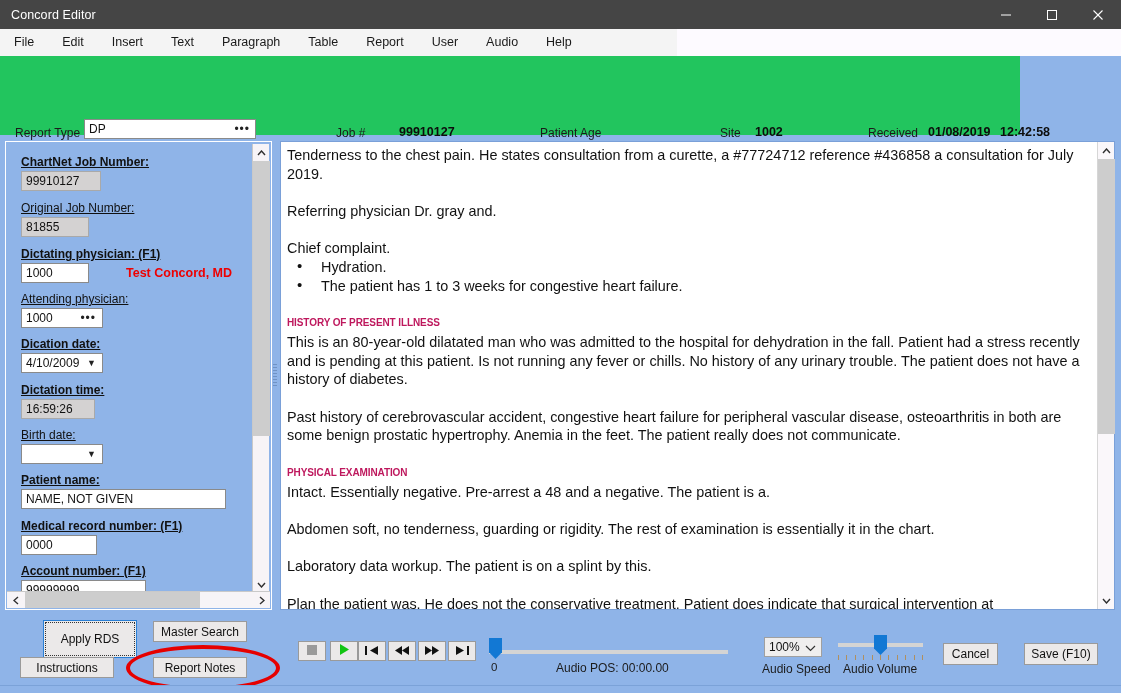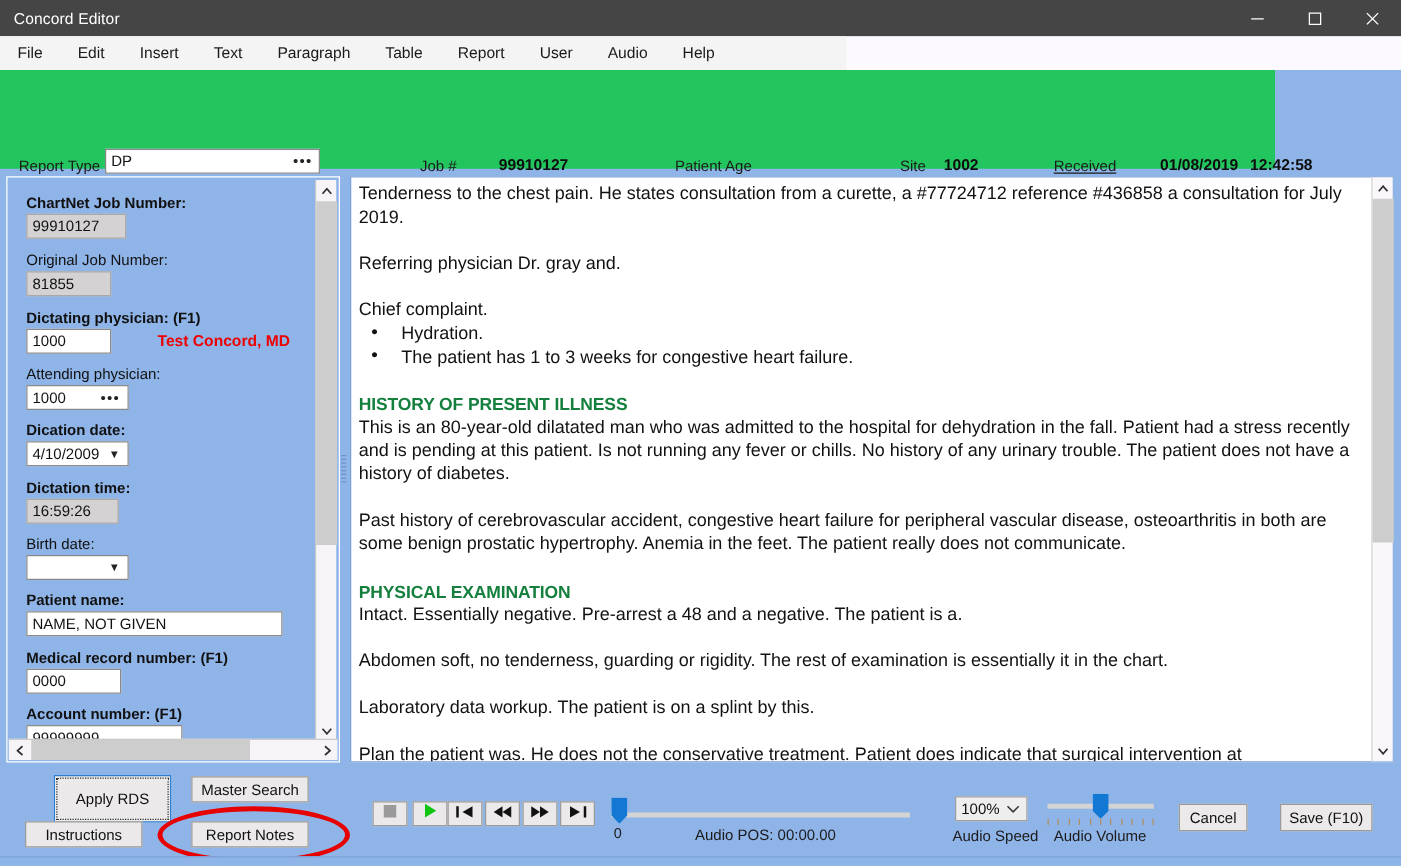--- a/index.html
+++ b/index.html
@@ -74,21 +74,21 @@
   }
 
   .hdr-job-lbl    { position: absolute; left: 336px; top: 70px; }
   .hdr-job-val    { position: absolute; left: 399px; top: 69px; }
   .hdr-orig-lbl   { position: absolute; left: 336px; top: 92px; }
   .hdr-orig-val   { position: absolute; left: 399px; top: 91px; }
   .hdr-age-lbl    { position: absolute; left: 540px; top: 70px; }
   .hdr-gender-lbl { position: absolute; left: 540px; top: 92px; }
   .hdr-site-lbl   { position: absolute; left: 720px; top: 70px; }
   .hdr-site-val   { position: absolute; left: 755px; top: 69px; }
-  .hdr-recv-lbl   { position: absolute; left: 843px; top: 70px; text-decoration: underline; }
+  .hdr-recv-lbl   { position: absolute; left: 868px; top: 70px; }
   .hdr-recv-date  { position: absolute; left: 928px; top: 69px; }
   .hdr-recv-time  { position: absolute; left: 1000px; top: 69px; }
   .hdr-fontsize-lbl { position: absolute; left: 1012px; top: 93px; }
   .fontsize-select {
     position: absolute; left: 1012px; top: 108px; width: 60px; height: 21px;
     background: #efeeee; border: 1px solid #a0a0a0;
     display: flex; align-items: center;
   }
   .fontsize-select .txt { font-size: 12px; color: #111; margin-left: 5px; }
   .fontsize-select .chev { margin-left: auto; margin-right: 5px; }
@@ -96,21 +96,21 @@
   
   .leftpanel {
     position: absolute; left: 5px; top: 141px; width: 267px; height: 469px;
     background: #8fb4e8; border: 1px solid #ffffff;
   }
   .lp-inner {
     position: absolute; left: 1px; top: 1px; width: 263px; height: 449px;
     overflow: hidden;
   }
   .field { position: absolute; }
-  .field .flabel { font-size: 12px; color: #111; white-space: nowrap; }
+  .field .flabel { font-size: 12px; color: #111; white-space: nowrap; text-decoration: underline; }
   .field .flabel.bold { font-weight: bold; }
   .inp {
     margin-top: 2px; height: 20px; border: 1px solid #8a8a8a; background: #ffffff;
     display: flex; align-items: center;
   }
   .inp.readonly { background: #d4d2d2; border: 1px solid #a9a9a9; }
   .inp .txt { font-size: 12px; color: #111; margin-left: 4px; white-space: nowrap; }
   .inp .dots { margin-left: auto; margin-right: 6px; font-size: 12px; color: #222; letter-spacing: 1px; line-height: 8px; }
   .inp .caret { margin-left: auto; margin-right: 6px; font-size: 9px; color: #222; }
   .redname {
@@ -166,21 +166,21 @@
   .editor {
     position: absolute; left: 0; top: 0; width: 816px; height: 467px;
     padding: 4px 8px 0 6px;
     overflow: hidden;
     font-family: "Liberation Sans", sans-serif;
     font-size: 14.4px; line-height: 18.7px; color: #121212;
   }
   .editor p { margin: 0; }
   .editor p.blank { height: 18.7px; }
   .editor .sect {
-    color: #15803d; font-weight: bold; font-size: 14px; letter-spacing: -0.1px;
+    color: #be185d; font-weight: bold; font-size: 10px; letter-spacing: -0.1px;
   }
   .editor ul { margin: 0; padding-left: 0; list-style: none; }
   .editor li { position: relative; padding-left: 34px; }
   .editor li::before {
     content: "\2022"; position: absolute; left: 10px; top: -1px; font-size: 15px;
   }
   .ed-vscroll {
     position: absolute; right: 0; top: 0; width: 17px; height: 467px;
     background: #faf7fa; border-left: 1px solid #d6d6d6;
   }

